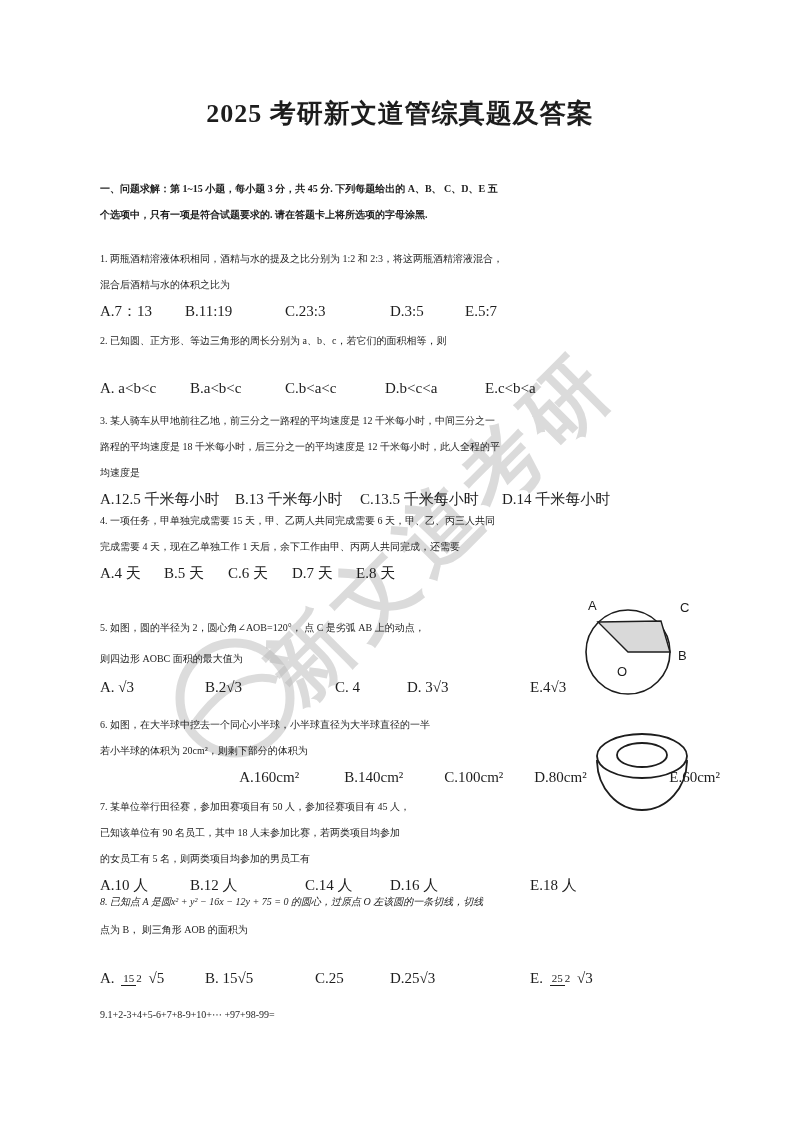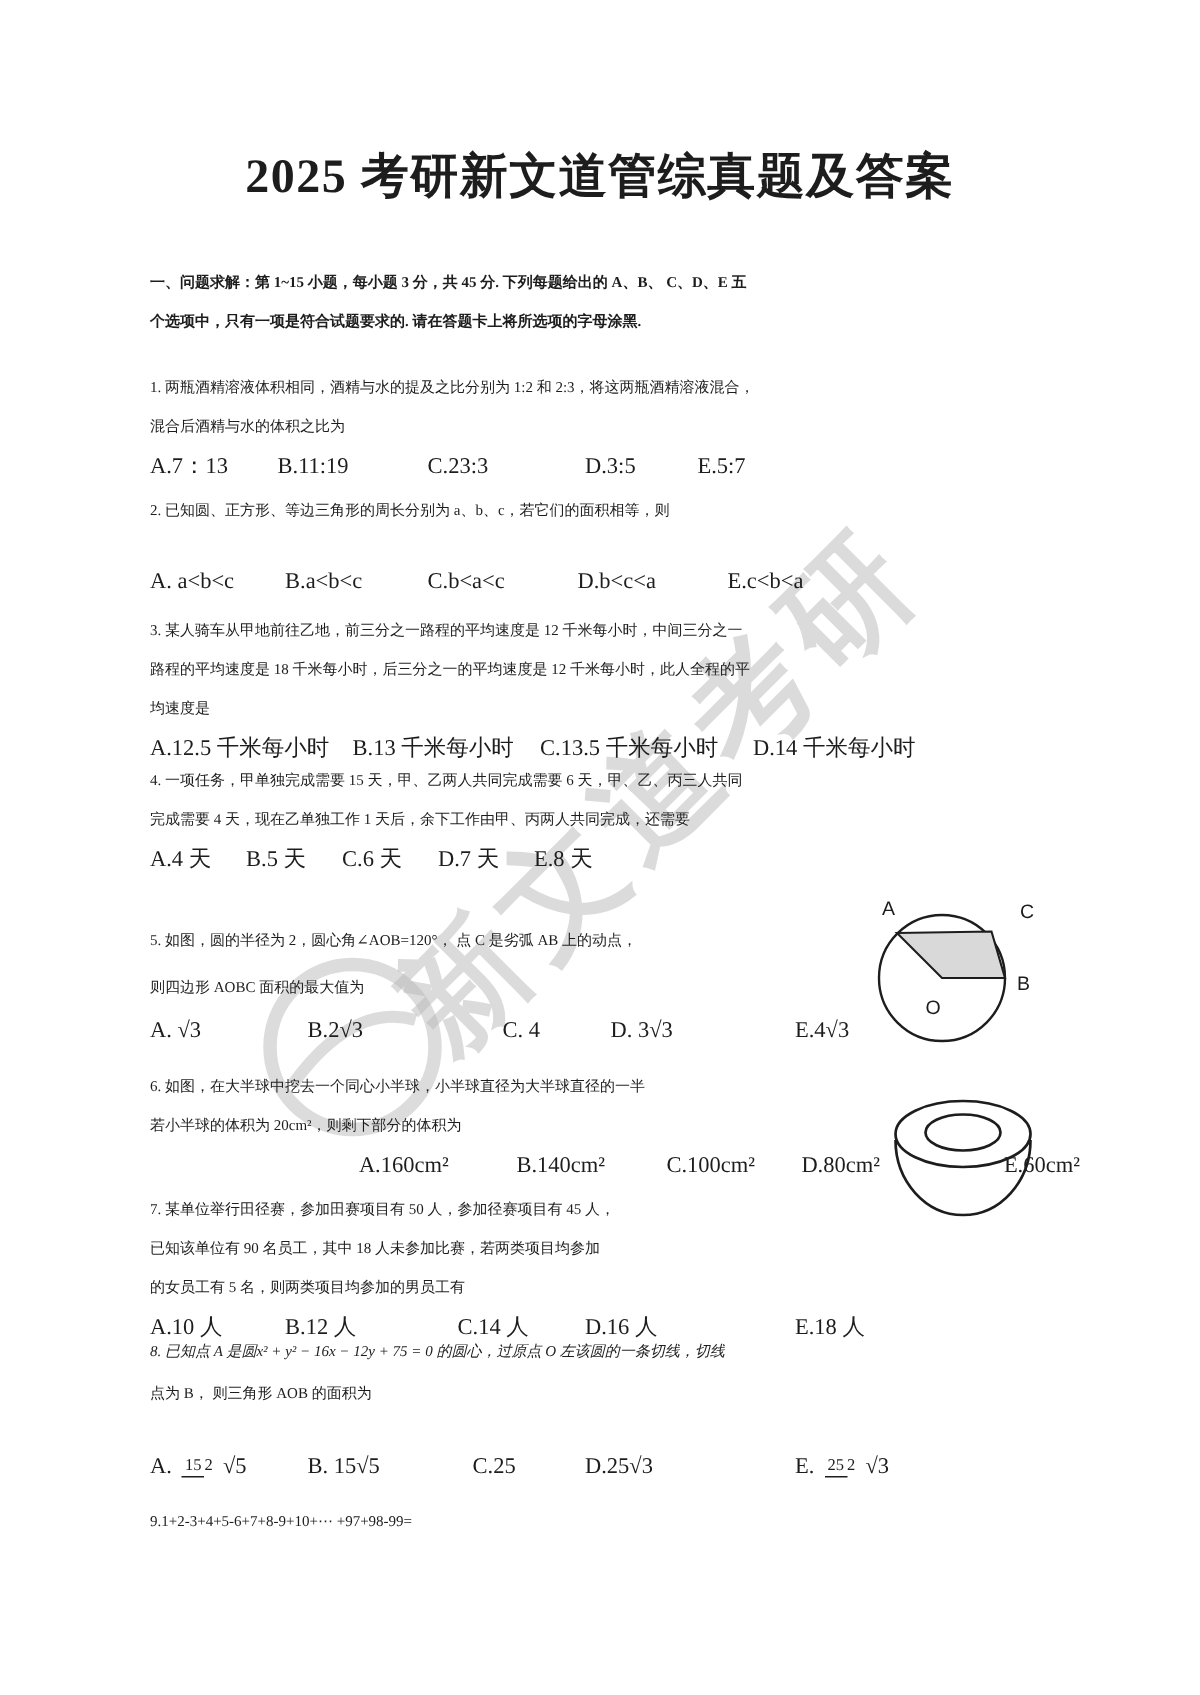--- a/index.html
+++ b/index.html
@@ -14,21 +14,21 @@
     font-size:82px;font-weight:bold;letter-spacing:8px;white-space:nowrap;text-align:center;
     color:rgba(176,176,176,0.45);z-index:0;
     font-family:"Liberation Sans","DejaVu Sans",sans-serif;
     user-select:none;pointer-events:none;line-height:100px;
   }
   .wm-logo{position:absolute;left:165px;top:628px;z-index:0;pointer-events:none;}
   
   .content{position:relative;z-index:1;}
   .title{
     position:absolute;top:96px;left:0;width:800px;margin:0;text-align:center;
-    font-size:32px;font-weight:bold;letter-spacing:1px;
+    font-size:26px;font-weight:bold;letter-spacing:1px;
   }
   .block{position:absolute;left:100px;width:620px;}
   .line{white-space:nowrap;font-size:10px;line-height:26px;margin:0;}
   .bold .line{font-weight:bold;}
   .tall .line{line-height:31px;}
   .opts{display:flex;font-size:15px;line-height:26px;margin-top:0;}
   .opts span{display:inline-block;white-space:nowrap;}
   .gap-top{margin-top:21px;}
   
   .q1o span:nth-child(1){width:85px}.q1o span:nth-child(2){width:100px}.q1o span:nth-child(3){width:105px}.q1o span:nth-child(4){width:75px}

